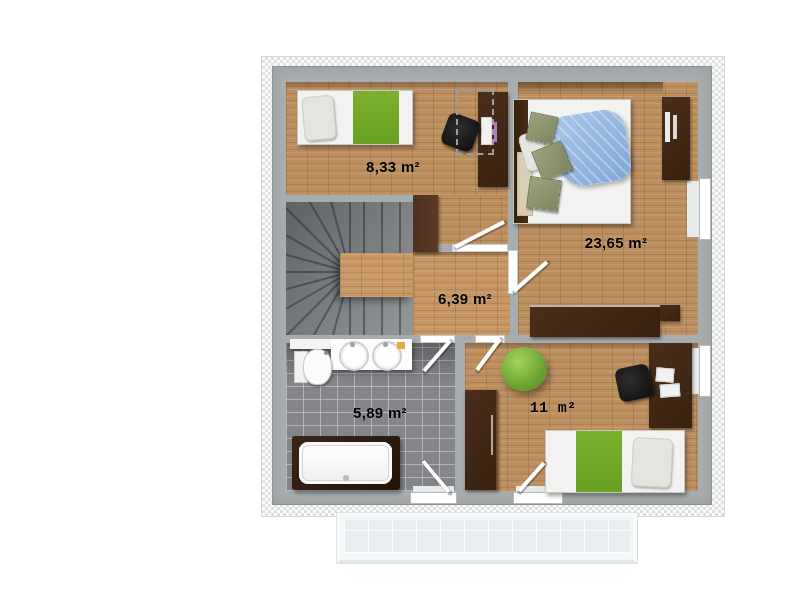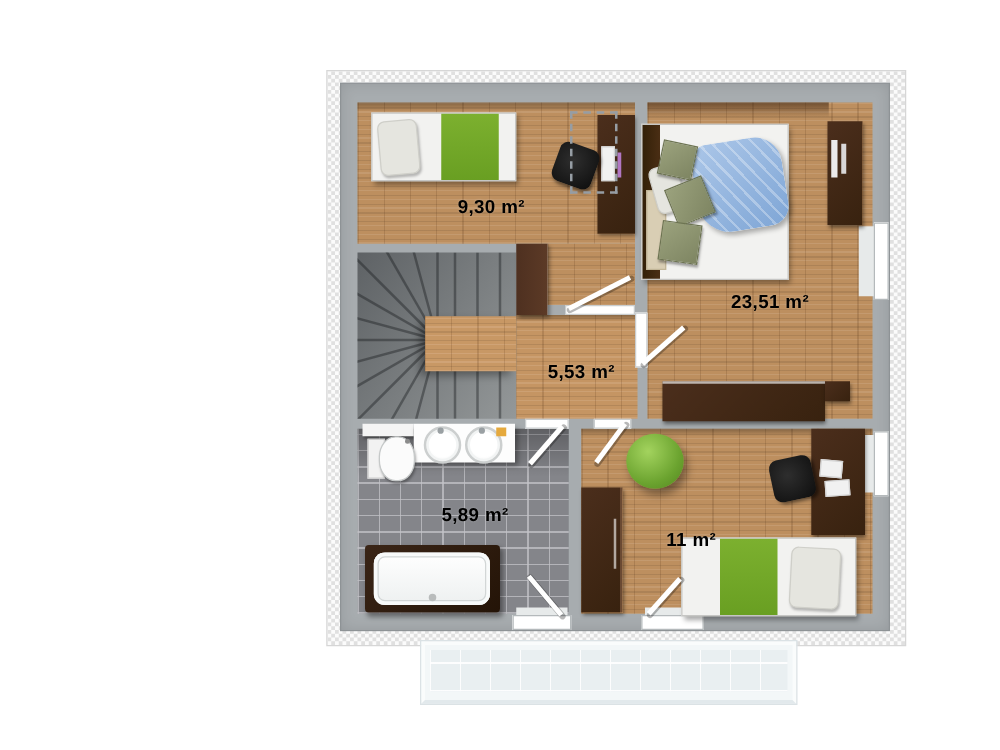--- a/index.html
+++ b/index.html
@@ -214,18 +214,18 @@
         <line x1="500" y1="339" x2="477" y2="370"></line>
       <line x1="449" y1="492" x2="423" y2="461"></line>
         <line x1="519" y1="491" x2="544" y2="463"></line>
     </g>
   </svg>
 
   <div class="abs balcony" style="left:337px;top:513px;width:294px;height:44px;">
     <div class="abs balcony-tiles" style="left:4px;top:4px;width:286px;height:33px;"></div>
   </div>
 
-  <div class="abs label" style="left:393px;top:166px;">9,30 m²</div>
-  <div class="abs label" style="left:616px;top:242px;">23,51 m²</div>
-  <div class="abs label" style="left:465px;top:298px;">5,53 m²</div>
+  <div class="abs label" style="left:393px;top:166px;">8,33 m²</div>
+  <div class="abs label" style="left:616px;top:242px;">23,65 m²</div>
+  <div class="abs label" style="left:465px;top:298px;">6,39 m²</div>
   <div class="abs label" style="left:380px;top:412px;">5,89 m²</div>
-  <div class="abs label" style="left:553px;top:432px;">11 m²</div>
+  <div class="abs label" style="left:553px;top:408px;font-family:Liberation Mono, monospace;">11 m²</div>
 </div>
 
 </body></html>

